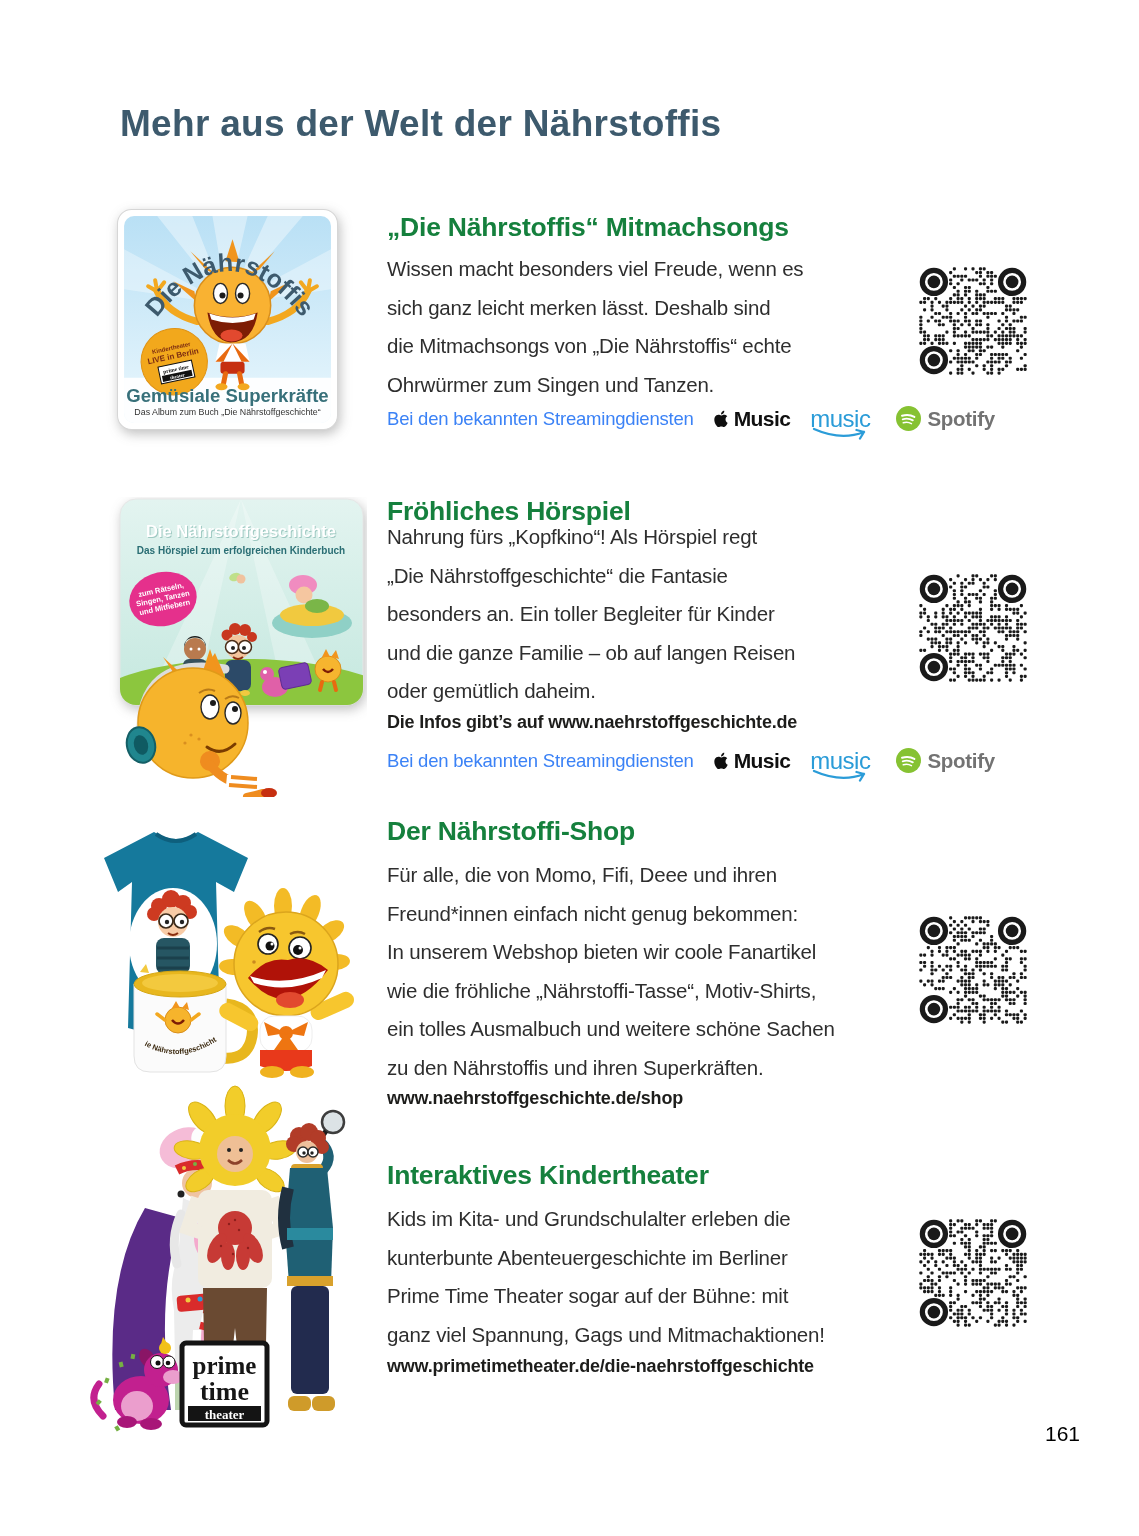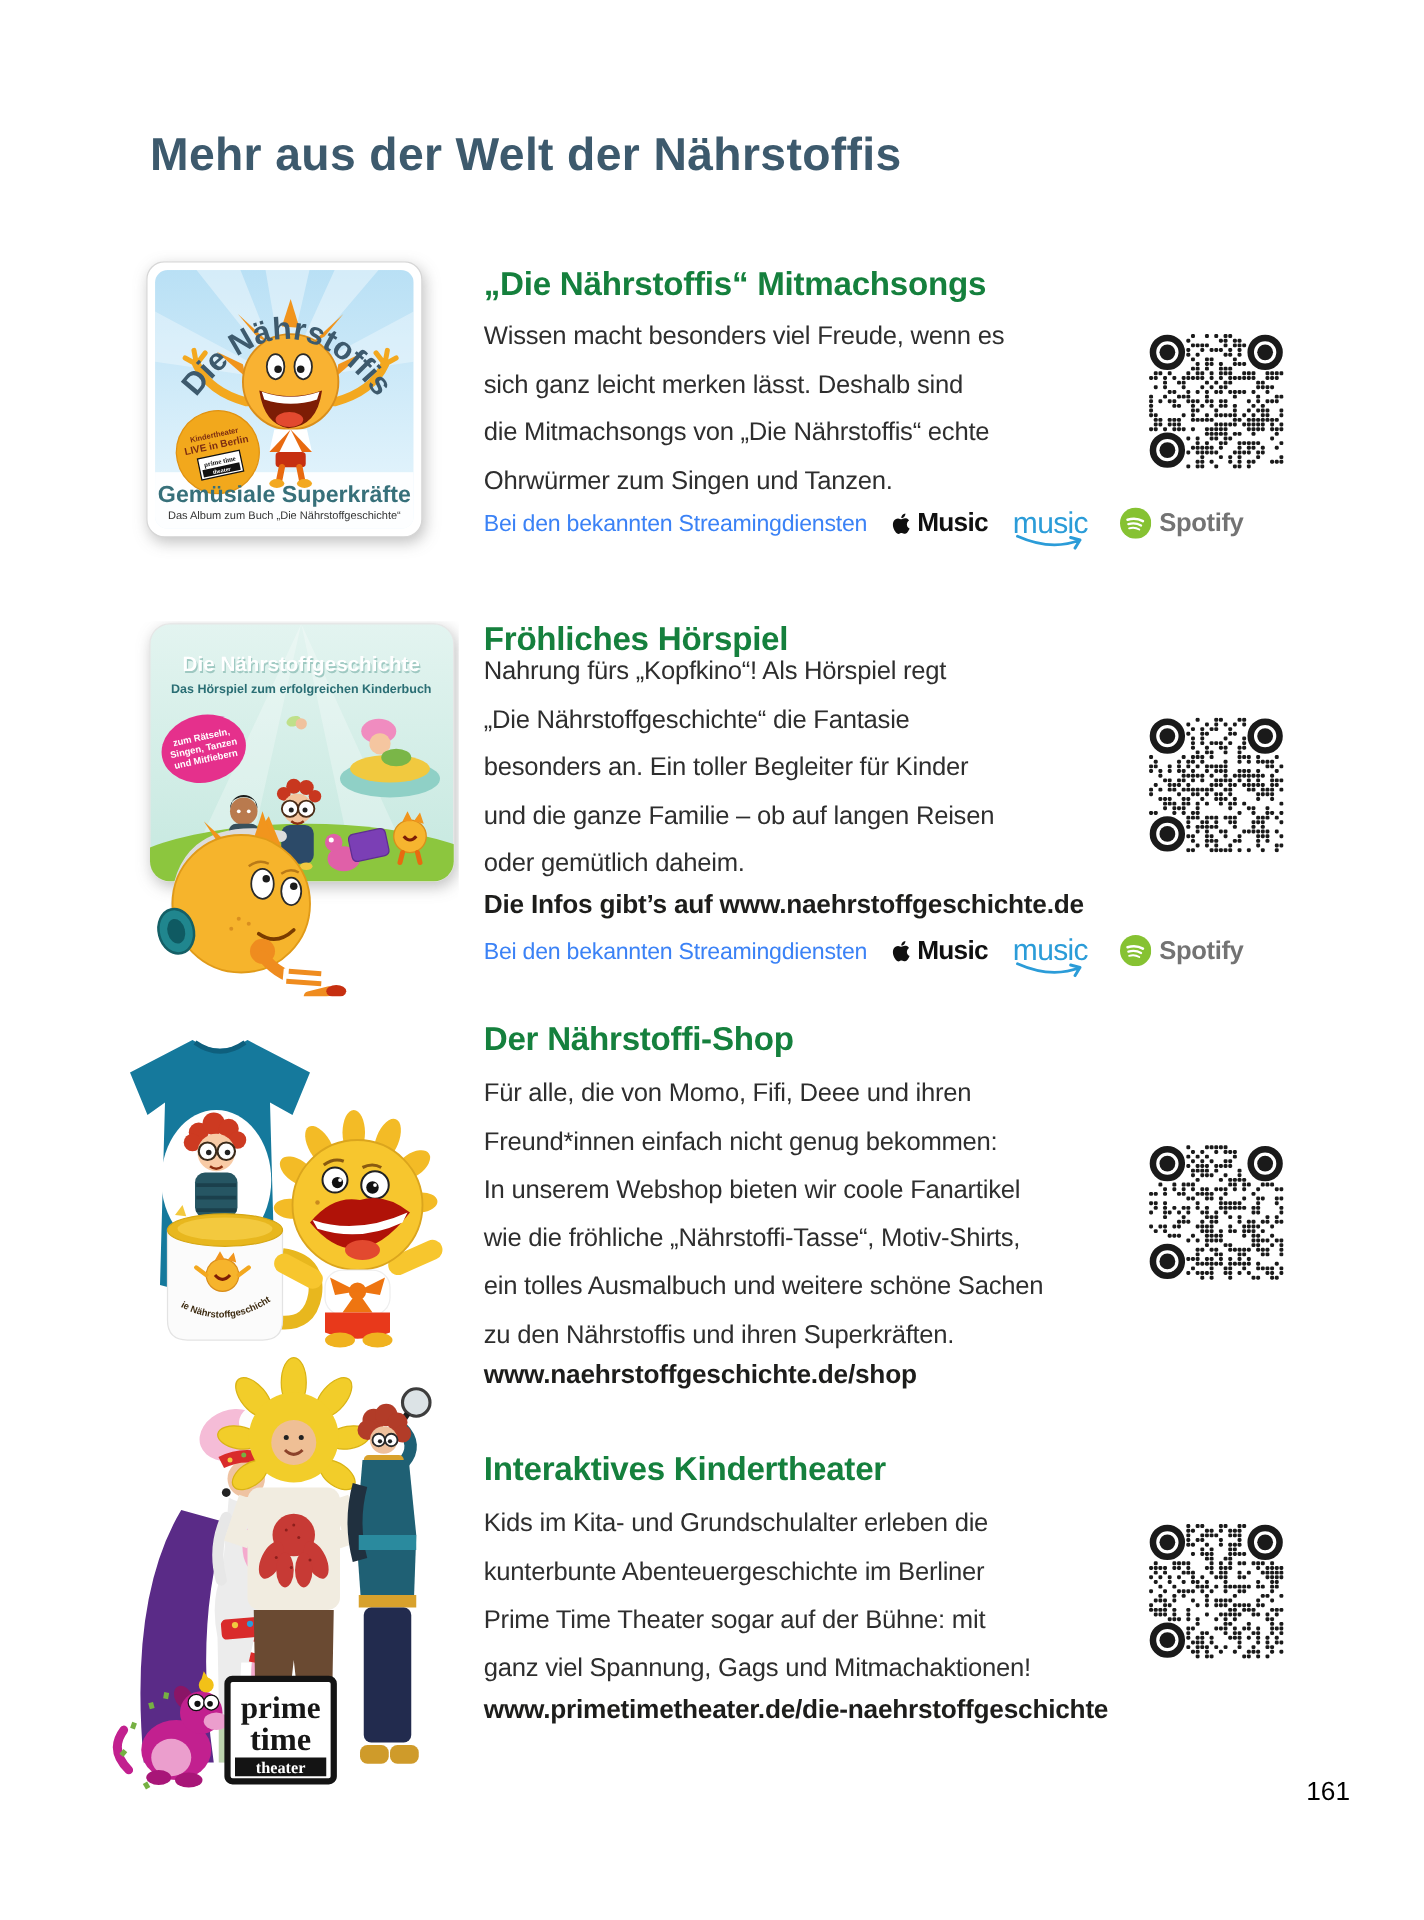--- a/index.html
+++ b/index.html
@@ -1,21 +1,21 @@
 <!DOCTYPE html>
 <html><head>
 <meta charset="utf-8">
 <style>
   html,body{margin:0;padding:0;background:#ffffff;}
   .page{position:relative;width:1139px;height:1536px;background:#fff;font-family:"Liberation Sans",sans-serif;overflow:hidden;padding-left:29px;}
   .abs{position:absolute;}
   .page-title{font-size:37px;font-weight:700;color:#3d5a6d;letter-spacing:.3px;}
   .sec-heading{font-size:26.5px;font-weight:700;color:#15803d;letter-spacing:-.2px;white-space:nowrap;}
   .body-line{font-size:20.5px;color:#2e2e2e;line-height:38.6px;letter-spacing:-.2px;white-space:nowrap;}
-  .bold-line{font-size:21px;font-weight:700;color:#1d1d1b;letter-spacing:-.2px;white-space:nowrap;}
+  .bold-line{font-size:18px;font-weight:700;color:#1d1d1b;letter-spacing:-.2px;white-space:nowrap;}
   .stream{display:flex;align-items:center;}
   .stream-label{font-size:18.5px;color:#3b82f6;letter-spacing:-.2px;margin-right:18px;white-space:nowrap;}
   .logo{display:flex;align-items:center;margin-right:20px;}
   .apple svg{width:19px;height:22px;margin-right:3px;}
   .apple b{font-size:21px;color:#101010;letter-spacing:-.6px;}
   .amazon{position:relative;margin-right:26px;}
   .am-text{font-size:24px;color:#2b9cd8;font-weight:500;letter-spacing:-.5px;line-height:1;}
   .amazon .smile{position:absolute;left:2px;bottom:-9px;width:58px;height:13px;}
   .spotify svg{width:25px;height:25px;margin-right:6px;}
   .spotify b{font-size:20.5px;color:#737373;letter-spacing:-.3px;}

